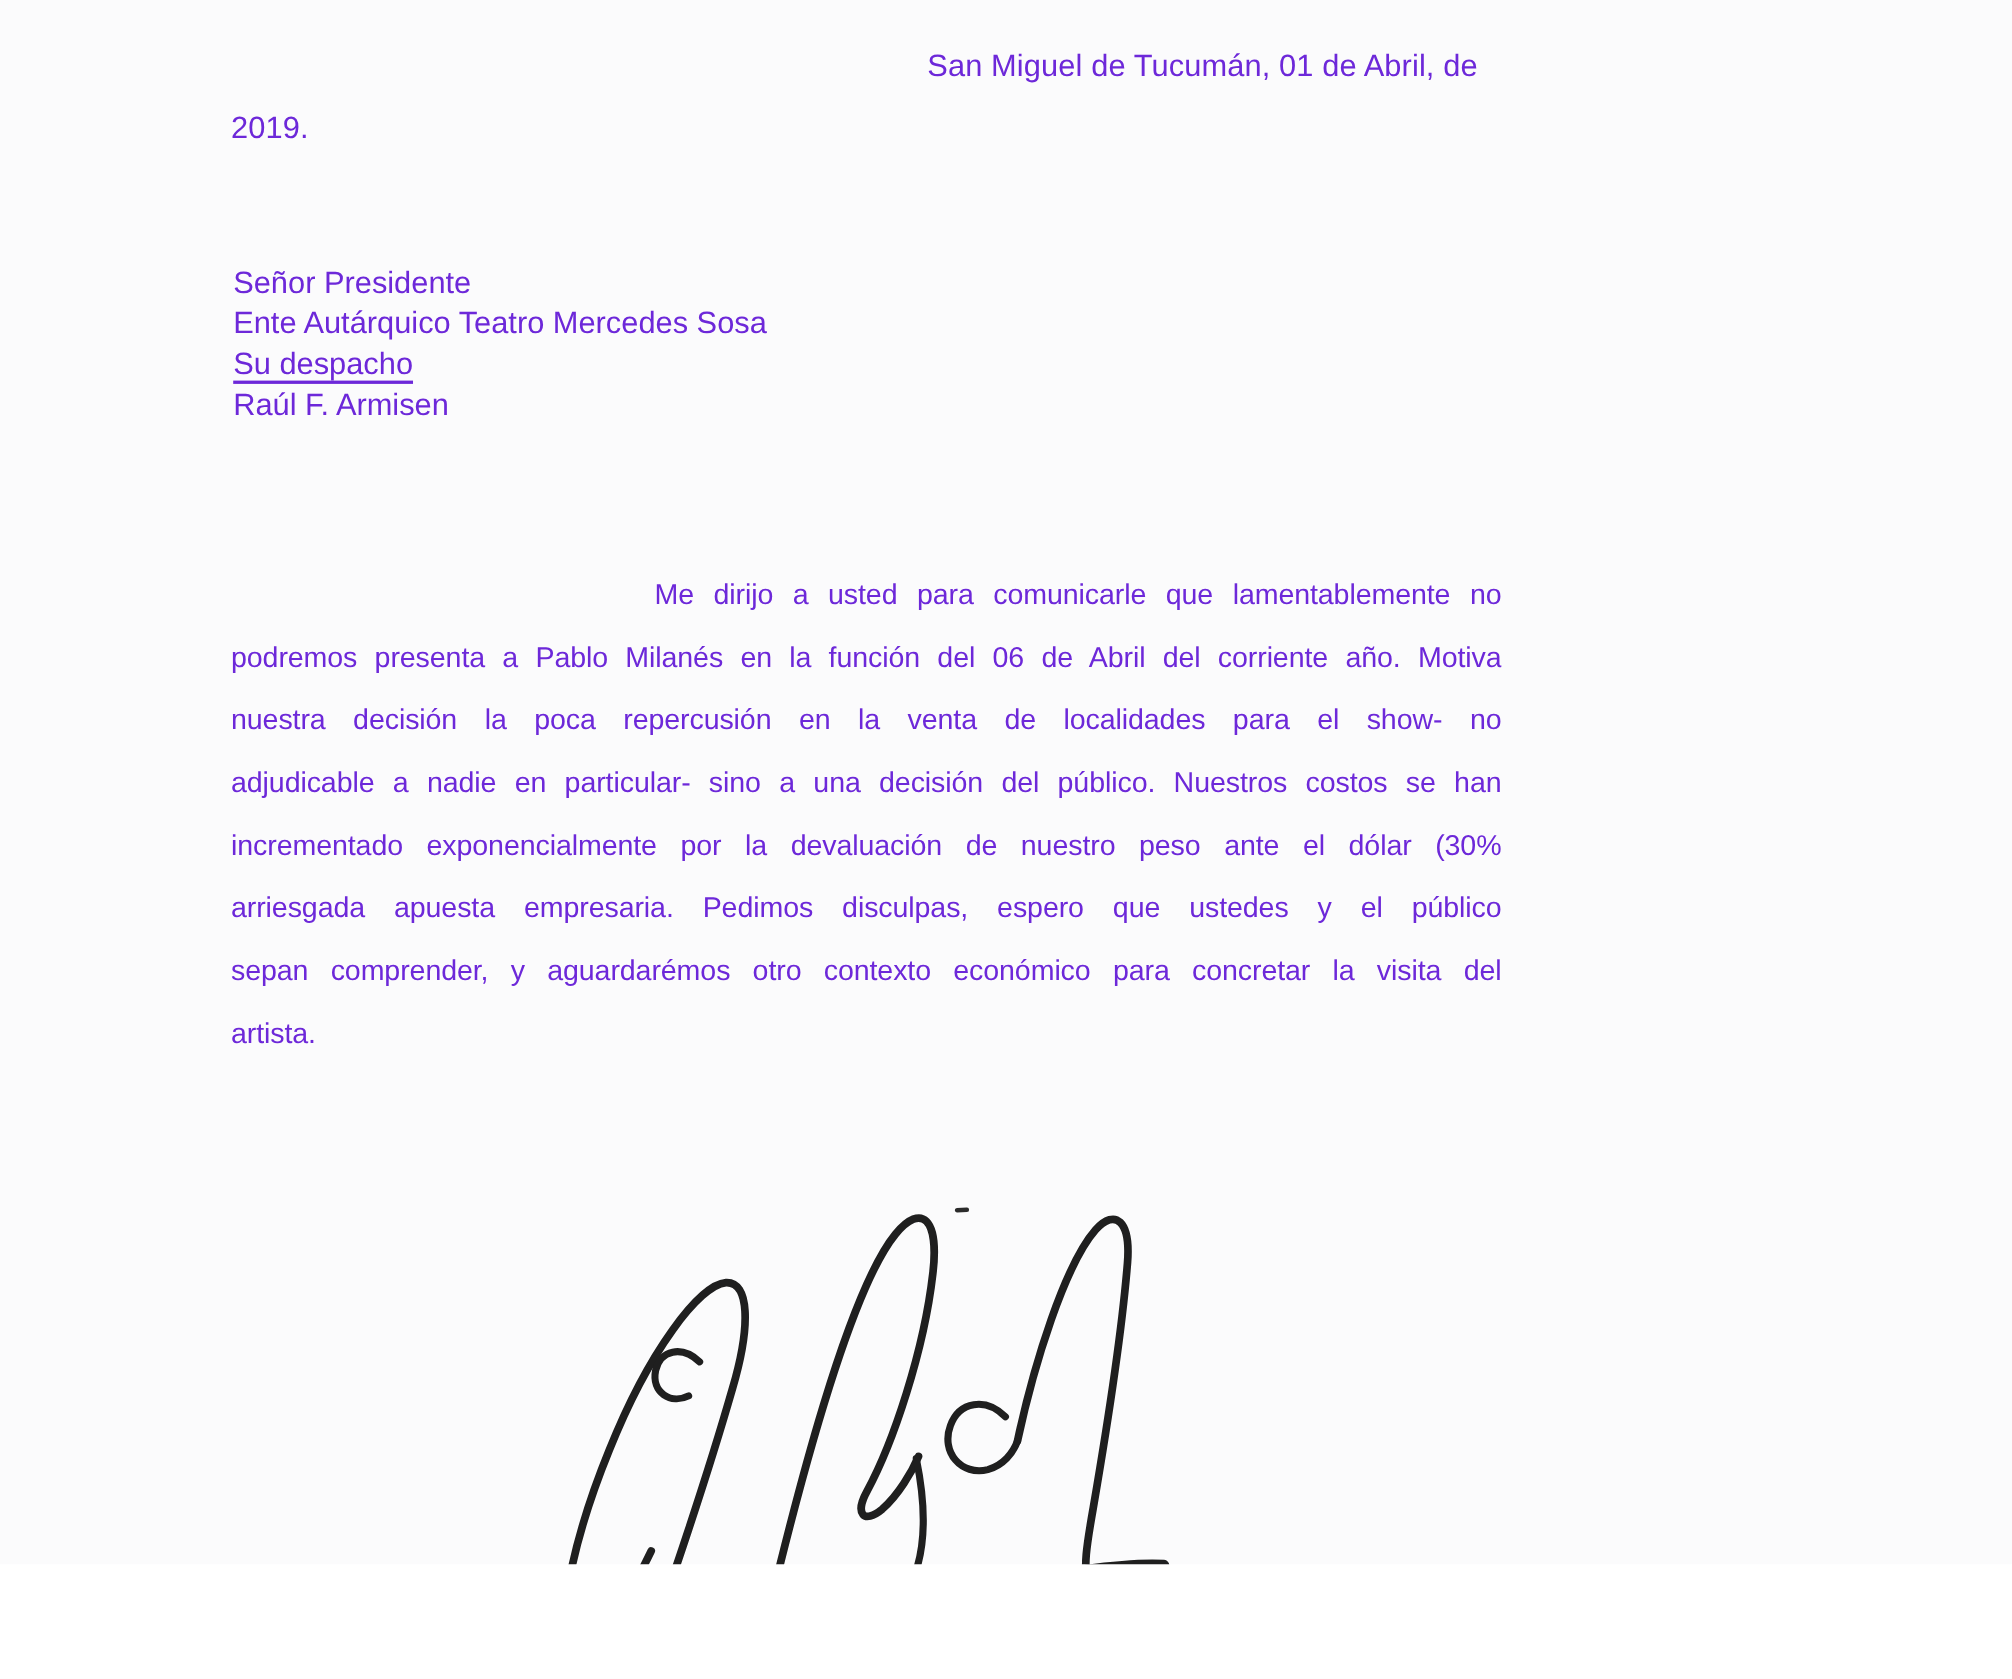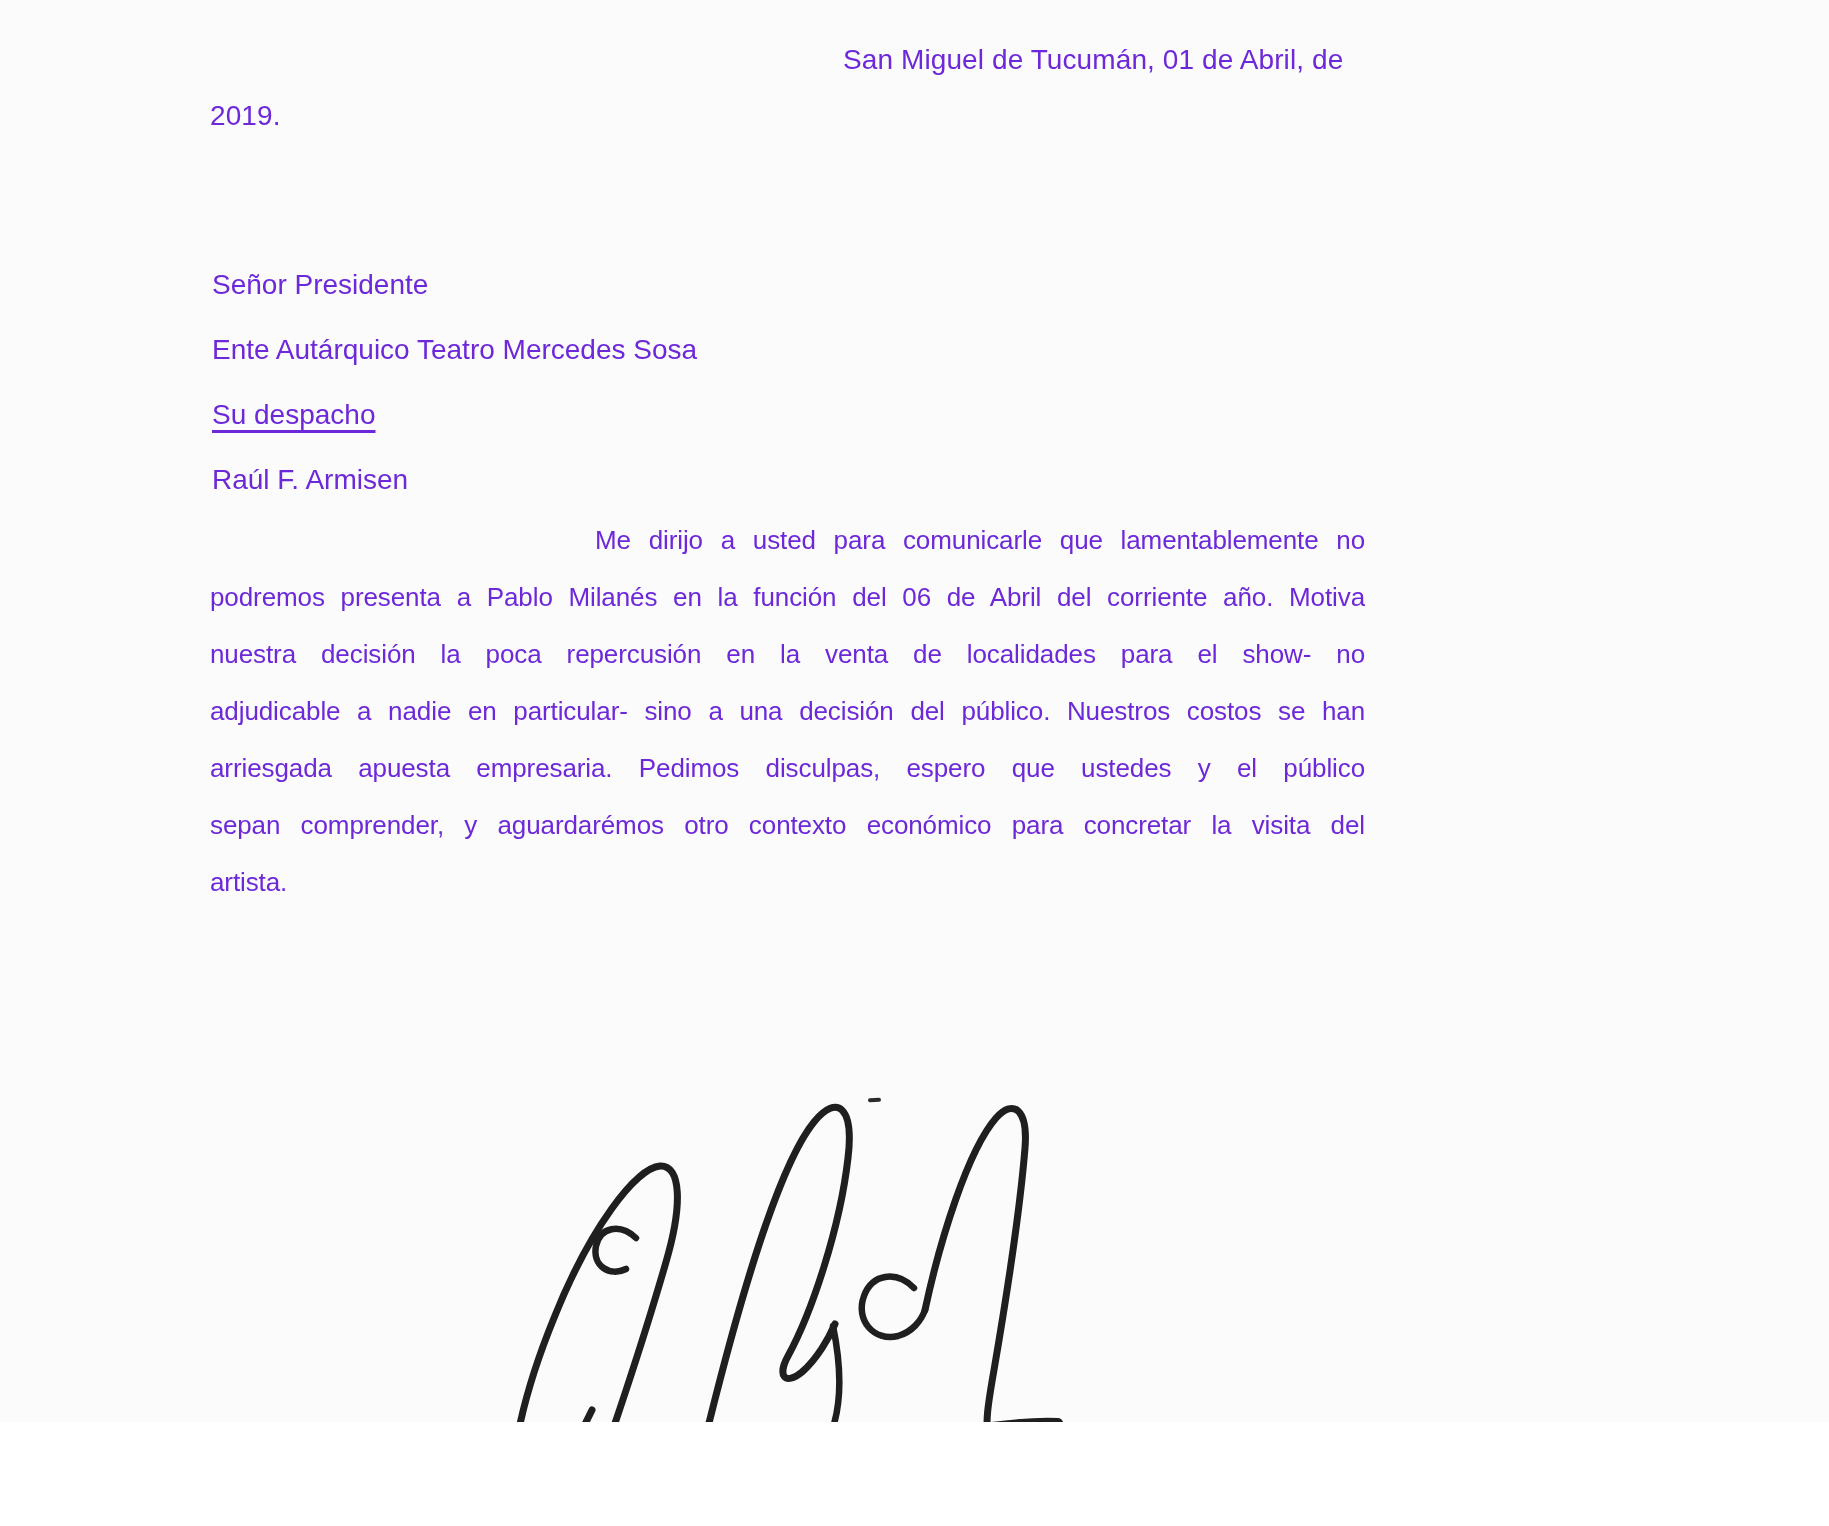--- a/index.html
+++ b/index.html
@@ -14,21 +14,21 @@
   }
   .line {
     position: absolute;
     white-space: nowrap;
     font-size: 28px;
     letter-spacing: 0.1px;
   }
   .dateline        { left: 843px; top: 44px; }
   .dateline-wrap   { left: 210px; top: 100px; }
   .recipient-block { position: absolute; left: 212px; top: 238px; font-size: 28px; }
-  .recipient-line  { height: 37px; line-height: 37px; white-space: nowrap; margin-top: 28px; }
+  .recipient-line  { height: 37px; line-height: 37px; white-space: nowrap; }
   .recipient-line.underlined {
     text-decoration: underline;
     text-decoration-thickness: 2.5px;
     text-underline-offset: 6px;
   }
   .body-block {
     position: absolute;
     left: 210px; top: 512px;
     width: 1155px;
     font-size: 26px;
@@ -72,20 +72,21 @@
     <div class="recipient-line">Ente Autárquico Teatro Mercedes Sosa</div>
     <div class="recipient-line underlined">Su despacho</div>
     <div class="recipient-line">Raúl F. Armisen</div>
   </div>
 
   <div class="body-block">
     <div class="body-line first-line">Me dirijo a usted para comunicarle que lamentablemente no</div>
     <div class="body-line">podremos presenta a Pablo Milanés en la función del 06 de Abril del corriente año. Motiva</div>
     <div class="body-line">nuestra decisión la poca repercusión en la venta de localidades para el show- no</div>
     <div class="body-line">adjudicable a nadie en particular- sino a una decisión del público. Nuestros costos se han</div>
+    <div class="body-line">incrementado exponencialmente por la devaluación de nuestro peso ante el dólar (30%</div>
     <div class="body-line">arriesgada apuesta empresaria. Pedimos disculpas, espero que ustedes y el público</div>
     <div class="body-line">sepan comprender, y aguardarémos otro contexto económico para concretar la visita del</div>
     <div class="body-line last-line">artista.</div>
   </div>
 
 
   <div class="artifact-dash"></div>
 
   <div class="signature-wrap">
     <svg viewBox="0 0 700 446" xmlns="http://www.w3.org/2000/svg">

